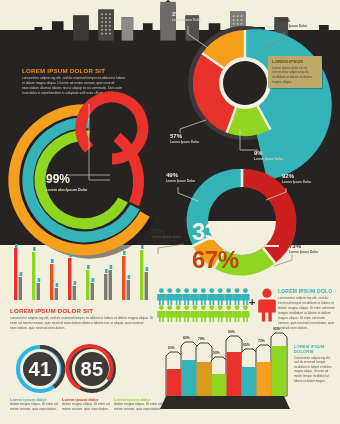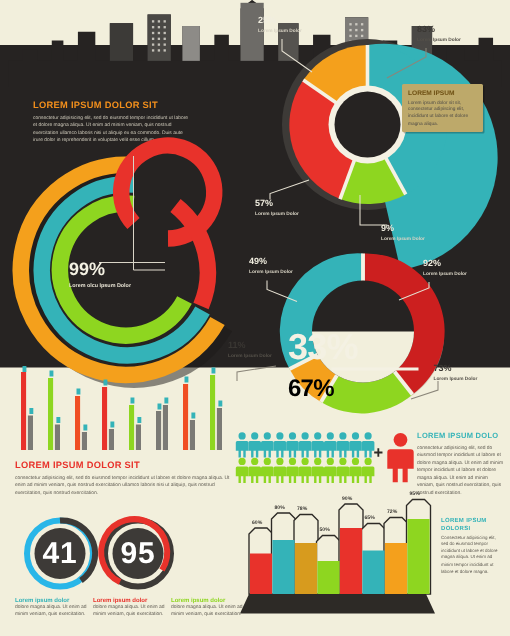--- a/index.html
+++ b/index.html
@@ -42,21 +42,21 @@
   .badge-num{
     position:absolute;left:0;top:0;width:48px;height:48px;
     display:flex;align-items:center;justify-content:center;
     color:#ffffff;font-size:20px;font-weight:bold;letter-spacing:.5px;
   }
   .badge-cap-t{font-weight:bold;font-size:4px;line-height:5px;}
   .badge-cap-b{color:#5c584f;font-size:3.3px;line-height:1.5;}
 
   
   .ctr33{color:#f4f1e3;font-size:24px;font-weight:bold;line-height:24px;letter-spacing:-.5px;}
-  .ctr67{color:#000000;font-size:16px;font-weight:bold;line-height:24px;letter-spacing:-.5px;}
+  .ctr67{color:#c2410c;font-size:24px;font-weight:bold;line-height:24px;letter-spacing:-.5px;}
   .ctr99{color:#f4f1e3;font-size:12px;font-weight:bold;line-height:12px;}
   .ctr99s{color:#e6e1d2;font-size:3.6px;font-weight:bold;line-height:4.6px;}
 
   .tube-lbl{color:#3a3733;font-weight:bold;font-size:3.4px;}
   svg{display:block;overflow:visible;}
 </style>
 </head>
 <body>
 
 <div class="stage">
@@ -326,21 +326,21 @@
     <div class="badge-cap-t" style="color:#34b3b8;">Lorem ipsum dolor</div>
     <div class="badge-cap-b">dolore magna aliqua. Ut enim ad minim veniam, quis exercitation.</div>
   </div>
 
   <div class="abs badge-wrap" style="left:68px;top:345px;height:48px;">
     <svg width="48" height="48" viewBox="0 0 48 48">
       <circle cx="24" cy="24" r="22" fill="none" stroke="#3d3a37" stroke-width="4"></circle>
       <path d="M12,43 A22,22 0 1,1 40,35" fill="none" stroke="#e8322b" stroke-width="4"></path>
       <circle cx="24" cy="24" r="17" fill="#3d3a37"></circle>
     </svg>
-    <div class="badge-num">95</div>
+    <div class="badge-num">85</div>
   </div>
   <div class="abs" style="left:62px;top:397px;width:48px;">
     <div class="badge-cap-t" style="color:#e8322b;">Lorem ipsum dolor</div>
     <div class="badge-cap-b">dolore magna aliqua. Ut enim ad minim veniam, quis exercitation.</div>
   </div>
 
   <div class="abs" style="left:114px;top:397px;width:48px;">
     <div class="badge-cap-t" style="color:#8ed620;">Lorem ipsum dolor</div>
     <div class="badge-cap-b">dolore magna aliqua. Ut enim ad minim veniam, quis exercitation.</div>
   </div>

